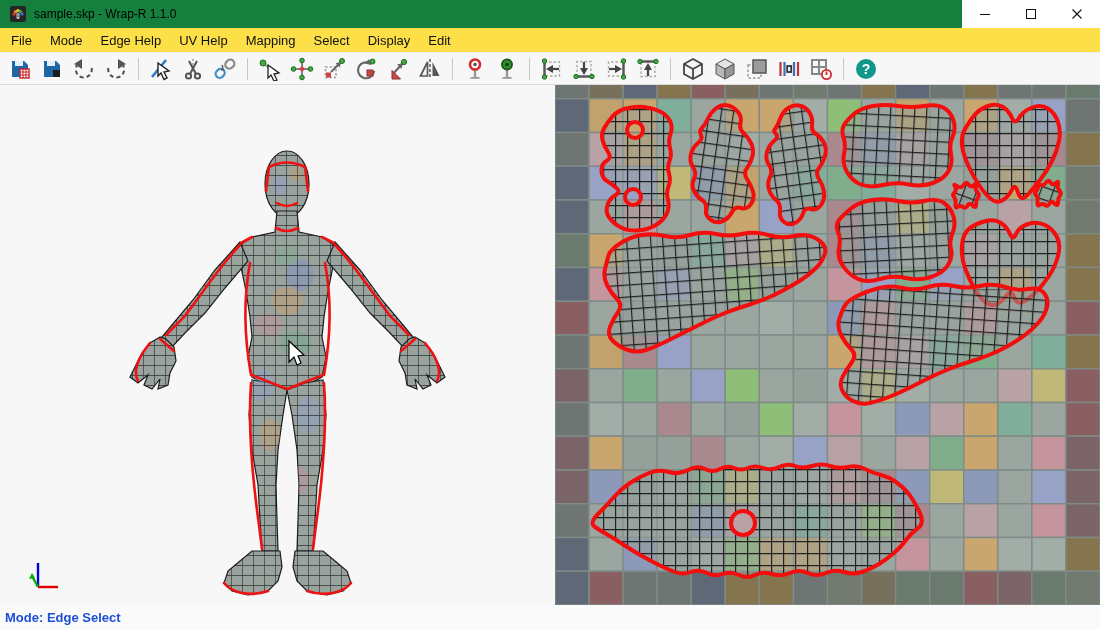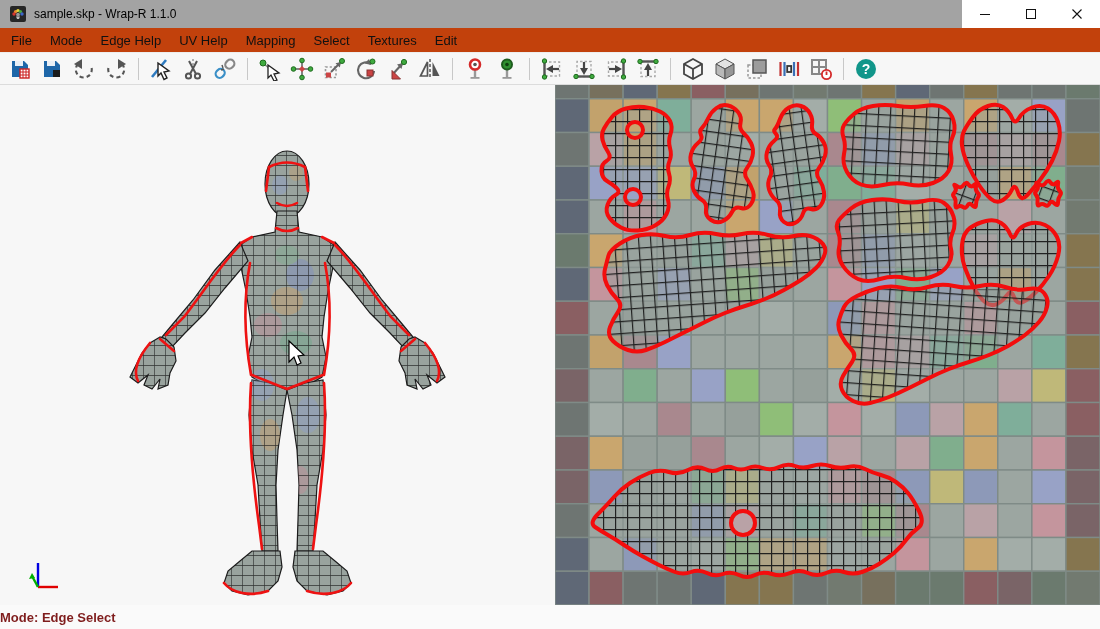--- a/index.html
+++ b/index.html
@@ -1,30 +1,30 @@
 <!DOCTYPE html>
 <html><head>
 <meta charset="utf-8">
 <style>
   html,body{margin:0;padding:0;background:#ddd;}
   .window{width:1100px;height:629px;background:#fff;font-family:"Liberation Sans",sans-serif;position:relative;overflow:hidden;}
-  .titlebar{height:28px;display:flex;align-items:center;background:#a3a3a3;text-align:right;}
+  .titlebar{height:28px;display:flex;align-items:center;background:#15803d;text-align:right;}
   .app-icon{width:16px;height:16px;margin:0 8px 0 10px;flex:0 0 auto;}
   .title{font-size:12px;color:#000;}
   .controls{margin-left:auto;display:flex;height:28px;}
   .ctrl{width:46px;height:28px;display:flex;align-items:center;justify-content:center;background:#fff;border:none;padding:0;}
-  .menubar{height:24px;display:flex;align-items:center;background:#c2410c;font-size:13px;color:#111;padding-left:2px;}
+  .menubar{height:24px;display:flex;align-items:center;background:#fde047;font-size:13px;color:#111;padding-left:2px;}
   .menu-item{padding:3px 9px;cursor:default;}
   .toolbar{height:31px;border-top:1px solid #ededed;border-bottom:1px solid #dcdcdc;background:#f7f7f7;display:flex;align-items:center;padding-left:4px;}
   .tb-btn{width:30px;height:27px;border:none;background:transparent;display:flex;align-items:center;justify-content:center;padding:0;margin:0 1px;}
   .tb-sep{width:1px;height:22px;background:#c8c8c8;margin:0 6px;flex:0 0 auto;}
   .main{display:flex;height:520px;}
   .view3d{width:555px;height:520px;background:#f7f7f7;position:relative;}
   .uvpanel{width:545px;height:520px;background:#8b9592;position:relative;overflow:hidden;}
-  .statusbar{height:24px;background:#fafafa;font-weight:bold;font-size:13px;display:flex;align-items:center;color:#7f1d1d;}
+  .statusbar{height:24px;background:#fafafa;font-weight:bold;font-size:13px;display:flex;align-items:center;padding-left:5px;color:#1d4ed8;}
   svg{display:block;}
 </style>
 </head>
 <body>
 
 <div class="window">
 
   <div class="titlebar">
     <svg class="app-icon" viewBox="0 0 16 16">
       <rect x="0" y="0" width="16" height="16" rx="2" fill="#262626"></rect>
@@ -56,21 +56,21 @@
     </div>
   </div>
 
   <div class="menubar" id="menubar">
       <span class="menu-item">File</span>
       <span class="menu-item">Mode</span>
       <span class="menu-item">Edge Help</span>
       <span class="menu-item">UV Help</span>
       <span class="menu-item">Mapping</span>
       <span class="menu-item">Select</span>
-      <span class="menu-item">Textures</span>
+      <span class="menu-item">Display</span>
       <span class="menu-item">Edit</span>
     </div>
 
   <div class="toolbar" id="toolbar">
       <button class="tb-btn" title="Save">
         <svg width="24" height="24" viewBox="0 0 24 24">
           <path d="M4,4 h12 l4,4 v12 h-16 Z" fill="#1E66A8"></path>
           <rect x="7" y="4" width="8" height="5" fill="#e9eff6"></rect>
           <rect x="12" y="12" width="9" height="9" fill="#fff" stroke="#cc2222" stroke-width="1.4"></rect>
           <path d="M12,15 h9 M12,18 h9 M15,12 v9 M18,12 v9" stroke="#cc2222" stroke-width="1"></path>

